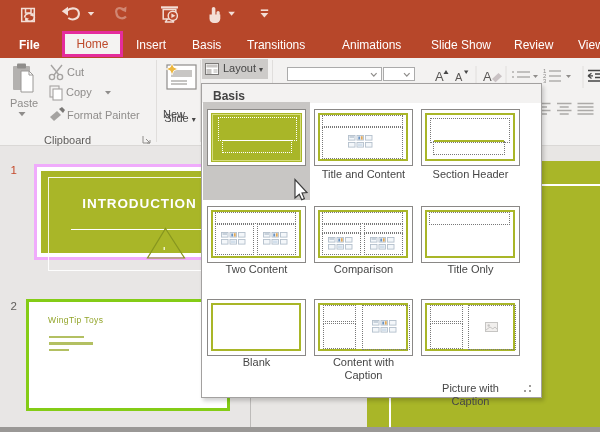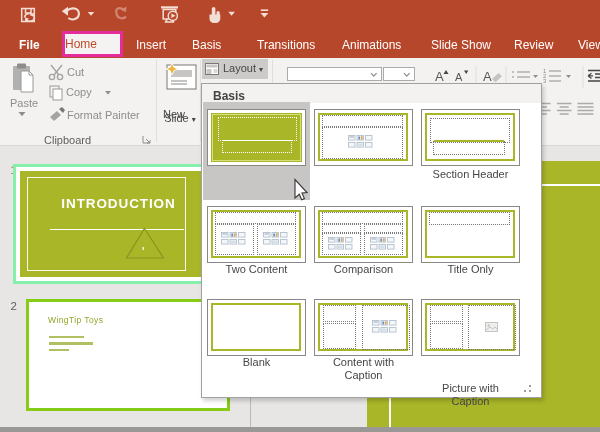--- a/index.html
+++ b/index.html
@@ -4,32 +4,32 @@
 <style>
   html,body{margin:0;padding:0;}
   body{width:600px;height:432px;position:relative;overflow:hidden;
        font-family:"Liberation Sans",sans-serif;background:#E8E6E4;}
   .abs{position:absolute;}
   #titlebar{left:0;top:0;width:600px;height:30px;background:#B7472A;}
   #tabrow{left:0;top:30px;width:600px;height:28px;background:#B7472A;}
   .tab{position:absolute;top:0;height:28px;line-height:30px;color:#fff;font-size:12px;}
   #homebox{position:absolute;left:62px;top:1px;width:61px;height:26px;background:#F4F3F2;
            border:3px solid #E52C9C;box-sizing:border-box;color:#BE4A2B;font-size:12px;
-           text-align:left;line-height:20px;}
+           text-align:center;line-height:20px;}
   #ribbon{left:0;top:58px;width:600px;height:88px;background:#F3F2F1;border-bottom:1px solid #DAD8D6;box-sizing:border-box;}
   .rtext{position:absolute;color:#8f8d8b;font-size:11px;}
   .vsep{position:absolute;width:1px;background:#E0DEDC;}
   #pane{left:0;top:146px;width:250px;height:281px;background:#E8E6E5;}
   #panesep{left:250px;top:146px;width:1px;height:281px;background:#BDBBB9;}
   
   #slide{left:367px;top:161px;width:233px;height:266px;background:#A9B628;}
   #slide .vline{position:absolute;left:21.5px;top:22.5px;width:2px;height:244px;background:#fff;}
   #slide .hline{position:absolute;left:21.5px;top:22.5px;width:212px;height:2px;background:#fff;}
   
-  #thumb1{left:13px;top:163.5px;width:205px;height:120px;background:#86efac;}
+  #thumb1{left:34px;top:163.5px;width:205px;height:96px;background:#f0abfc;}
   #thumb1 .whitegap{position:absolute;left:3px;top:3px;right:0px;bottom:3px;background:#fff;}
   #thumb1 .green{position:absolute;left:7px;top:7px;right:0;bottom:7px;background:#A9B628;}
   #thumb1 .inner{position:absolute;left:6.5px;top:6.5px;width:157px;height:91.5px;border:1.2px solid rgba(255,255,255,0.9);}
   #thumb1 .title{position:absolute;left:2px;top:25.5px;width:193px;text-align:center;color:#fff;
                  font-size:13.5px;font-weight:bold;letter-spacing:0.9px;}
   #thumb1 .line{position:absolute;left:29.5px;top:58px;width:134px;height:1.4px;background:#fff;}
   #num1{left:10.5px;top:163.5px;color:#C44A2B;font-size:11.5px;}
   #num2{left:10.5px;top:300px;color:#5f5d5b;font-size:11.5px;}
   
   #thumb2{left:26px;top:299px;width:204px;height:112px;background:#84cc16;}
@@ -91,21 +91,21 @@
 
     <path d="M260.8 10.2 h7.4" stroke="#F3DED6" stroke-width="1.6"></path>
     <path d="M260.5 13 h7.8 l-3.9 4.6 z" fill="#F3DED6"></path>
   </svg>
 </div>
 <div class="abs" id="tabrow">
   <div class="tab" style="left:19px;font-weight:bold;">File</div>
   <div id="homebox">Home</div>
   <div class="tab" style="left:136px;">Insert</div>
   <div class="tab" style="left:192px;">Basis</div>
-  <div class="tab" style="left:257px;">Transitions</div>
+  <div class="tab" style="left:247px;">Transitions</div>
   <div class="tab" style="left:342px;">Animations</div>
   <div class="tab" style="left:431px;">Slide Show</div>
   <div class="tab" style="left:514px;">Review</div>
   <div class="tab" style="left:578px;">View</div>
 </div>
 <div class="abs" id="ribbon">
 
   <svg class="abs" style="left:10px;top:4px;" width="140" height="84">
 
     <rect x="3" y="4" width="17" height="24" rx="1" fill="#B3B1AF"></rect>
@@ -276,20 +276,21 @@
         </div>
     </div>
   </div>
   <div class="thumb" style="left:218.5px;top:24.5px;">
     <div class="twhite">
       <div class="dash" style="left:3px;top:3.5px;width:78px;height:22.5px;"></div>
       <div class="dash" style="left:6.5px;top:26.5px;width:70px;height:12px;"></div>
       <div style="position:absolute;left:7px;top:25.8px;width:70px;height:1.4px;background:#A9B628;"></div>
     </div>
   </div>
+  <div class="lbl" style="left:108px;top:84px;">Title and Content</div>
   <div class="lbl" style="left:215px;top:84px;">Section Header</div>
 
   <div class="thumb" style="left:5px;top:121.5px;">
     <div class="twhite">
       <div class="dash" style="left:2px;top:0px;width:79px;height:10.5px;"></div>
       <div class="dash" style="left:2px;top:12.5px;width:37px;height:29px;"></div>
       <div class="dash" style="left:44px;top:12.5px;width:37px;height:29px;"></div>
       <div class="icoclu" style="left:8px;top:20px;">
           <svg width="25" height="13">
 <g stroke="#B3BfCC" fill="#F4F7FA" stroke-width="0.9">

